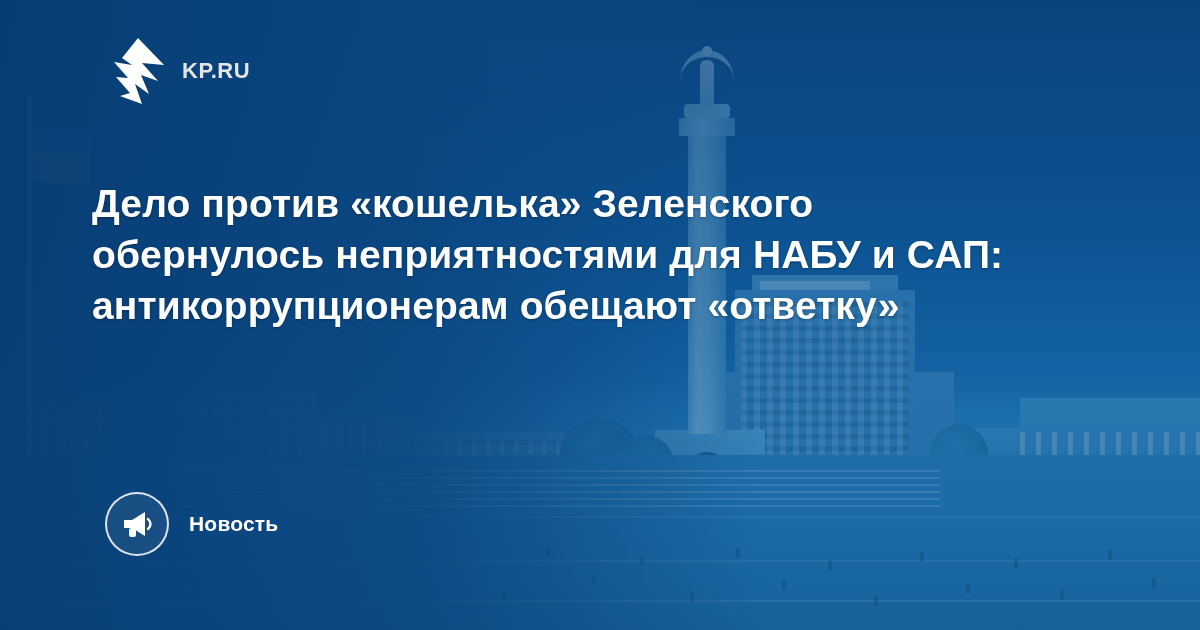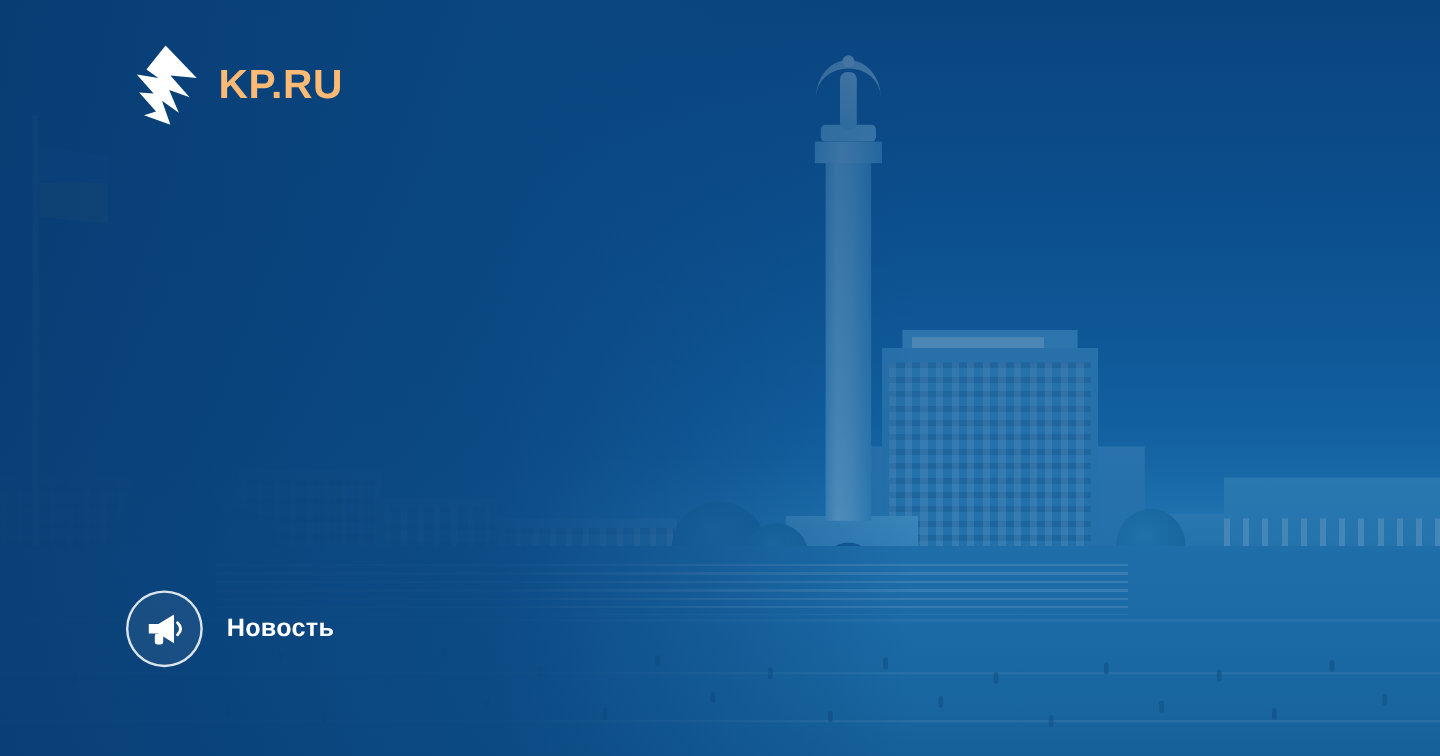--- a/index.html
+++ b/index.html
@@ -242,22 +242,22 @@
     left: 108px; top: 38px;
     display: flex;
     align-items: center;
     gap: 18px;
   }
   .brand-mark {
     width: 56px; height: 66px;
     display: block;
   }
   .brand-text {
-    color: #fdba74;
-    font-size: 34px;
+    color: #e5e5e5;
+    font-size: 22px;
     font-weight: bold;
     letter-spacing: .5px;
     line-height: 1;
   }
 
   .headline {
     position: absolute;
     left: 92px; top: 178px;
     width: 960px;
     color: #ffffff;
@@ -380,20 +380,21 @@
 
   <div class="content">
 
     <div class="brand">
       <svg class="brand-mark" viewBox="0 0 56 66">
         <path d="M30 0 L14 20 L24 27 L6 24 L20 40 L8 39 L22 55 L12 58 L34 66 L27 46 L41 56 L33 37 L50 43 L34 25 L56 27 Z" fill="#ffffff"></path>
       </svg>
       <div class="brand-text">KP.RU</div>
     </div>
 
+    <div class="headline">Дело против «кошелька» Зеленского обернулось неприятностями для НАБУ и САП: антикоррупционерам обещают «ответку»</div>
 
     <div class="label-row">
       <div class="label-badge">
         <svg width="34" height="30" viewBox="0 0 34 30">
           <path d="M4 11 H12 L25 3 V27 L12 19 H4 Z" fill="#ffffff"></path>
           <rect x="9" y="19" width="7" height="9" rx="2" fill="#ffffff"></rect>
           <path d="M28 10 q5 5 0 10" stroke="#ffffff" stroke-width="2.4" fill="none" stroke-linecap="round"></path>
         </svg>
       </div>
       <div class="label-text">Новость</div>

